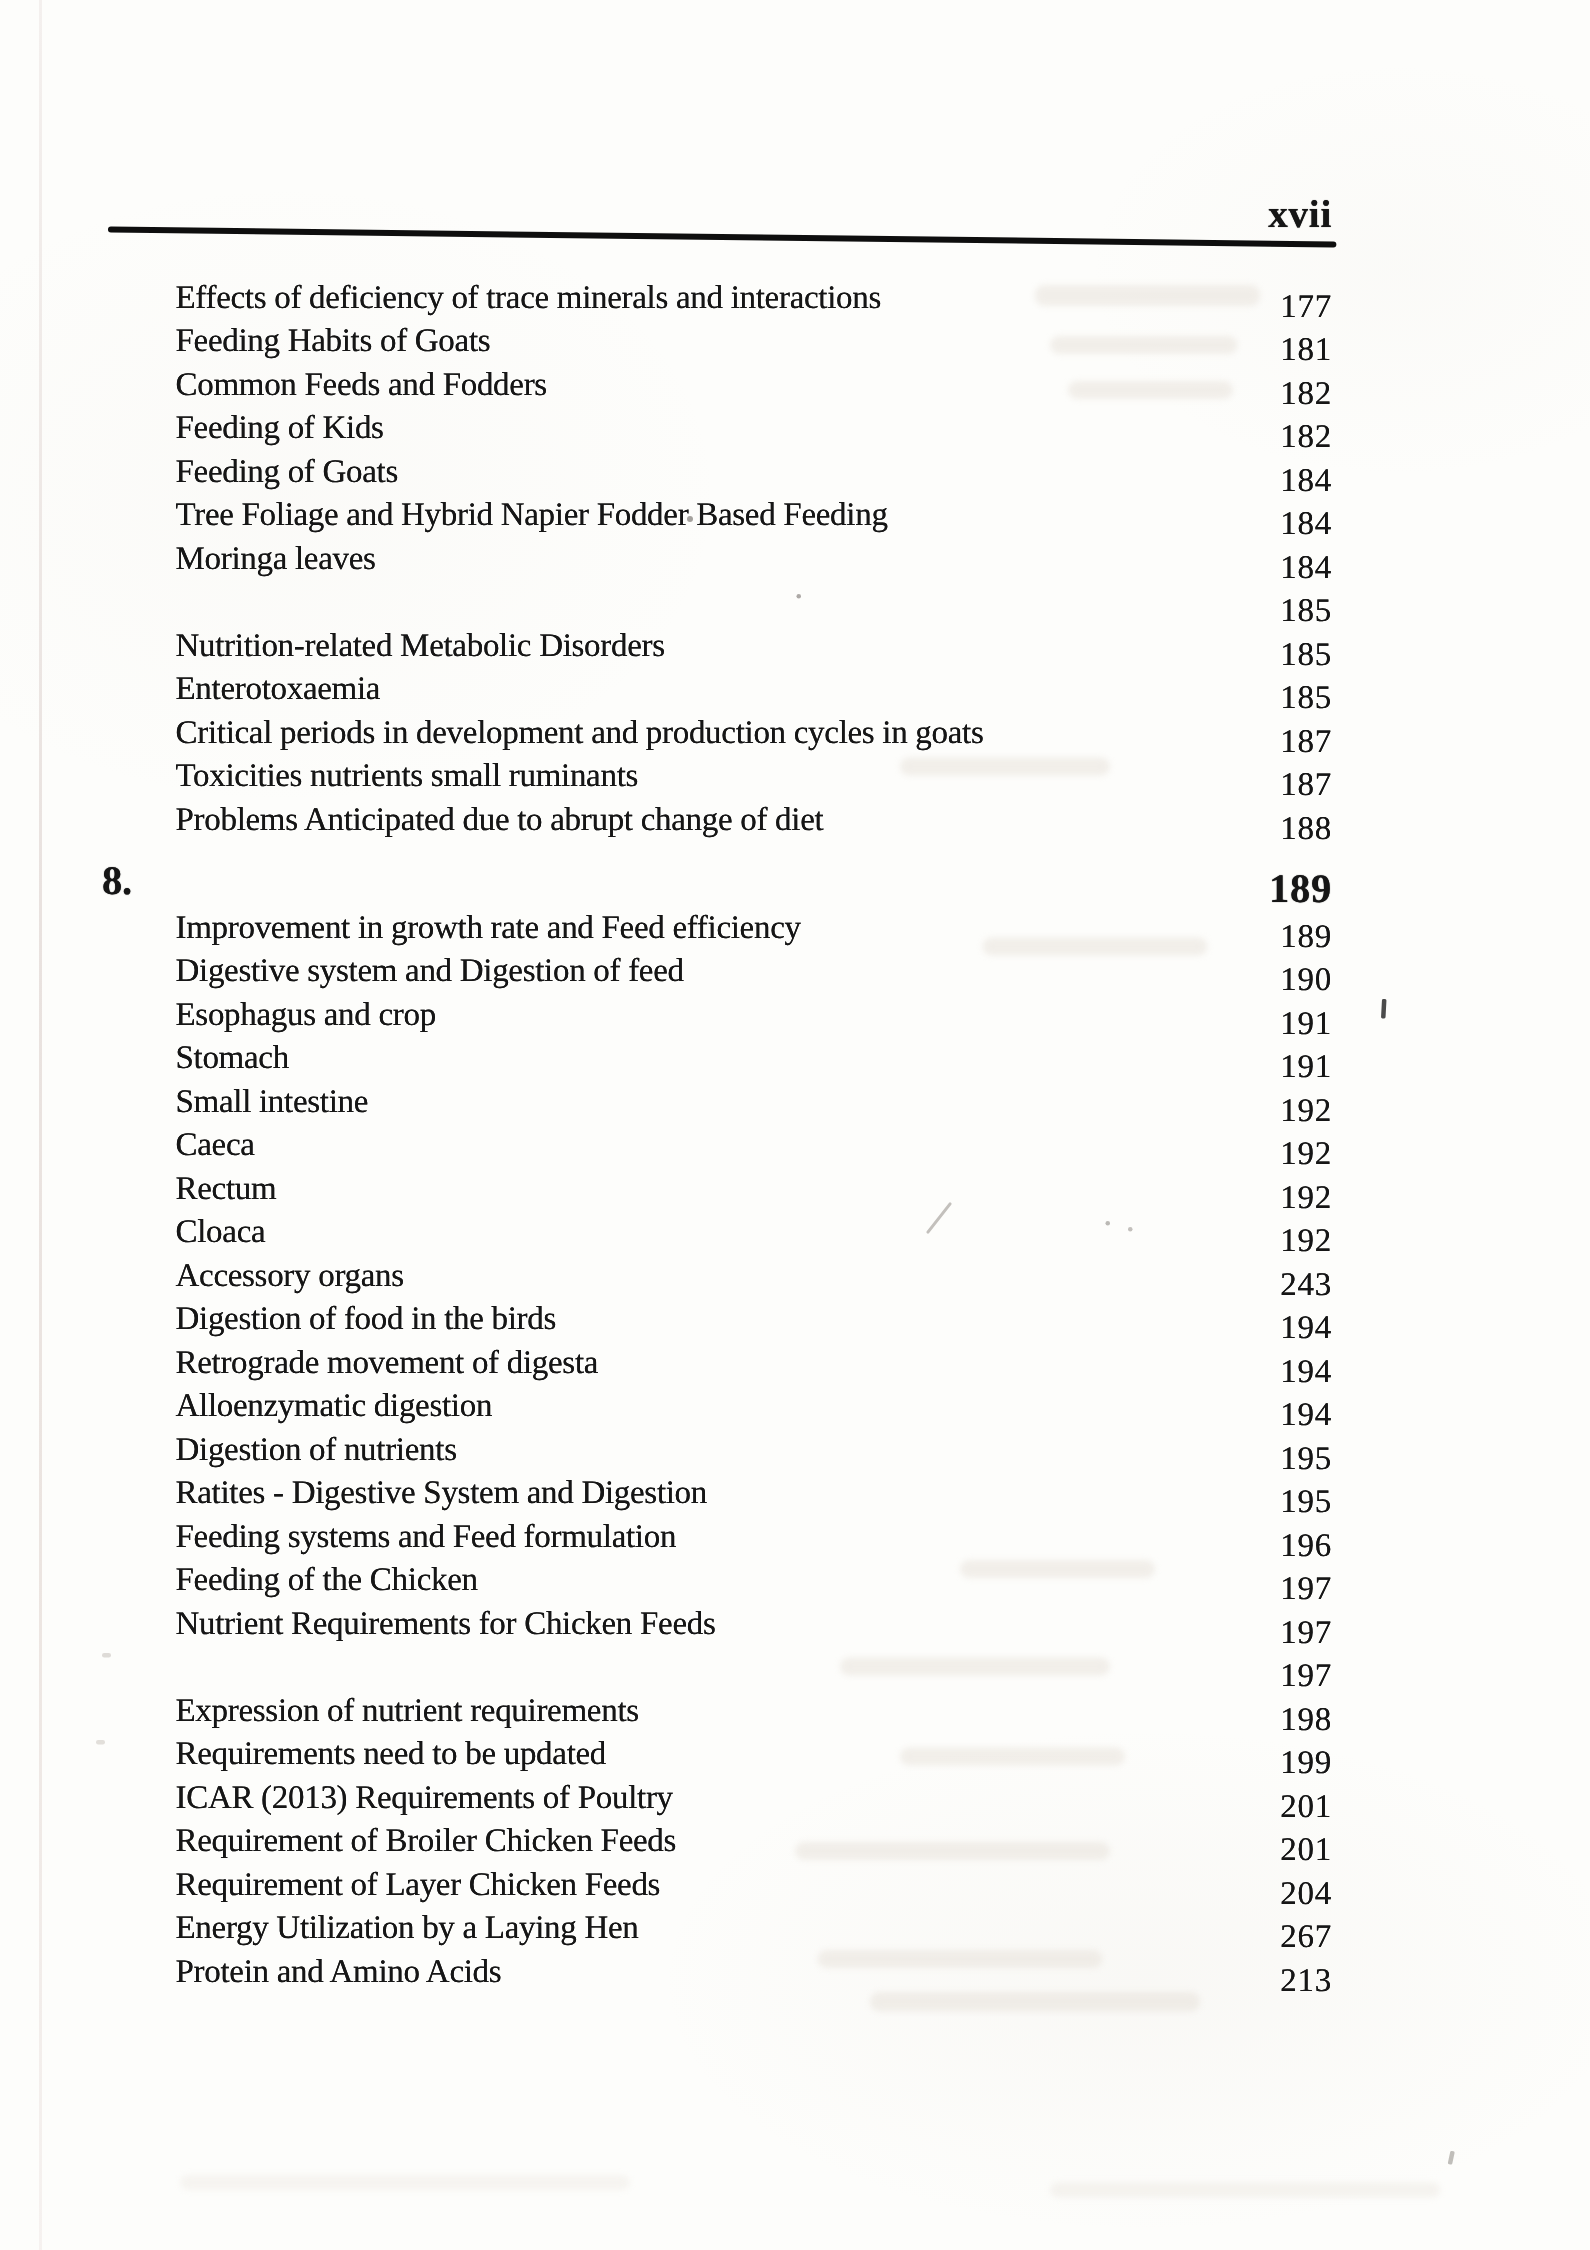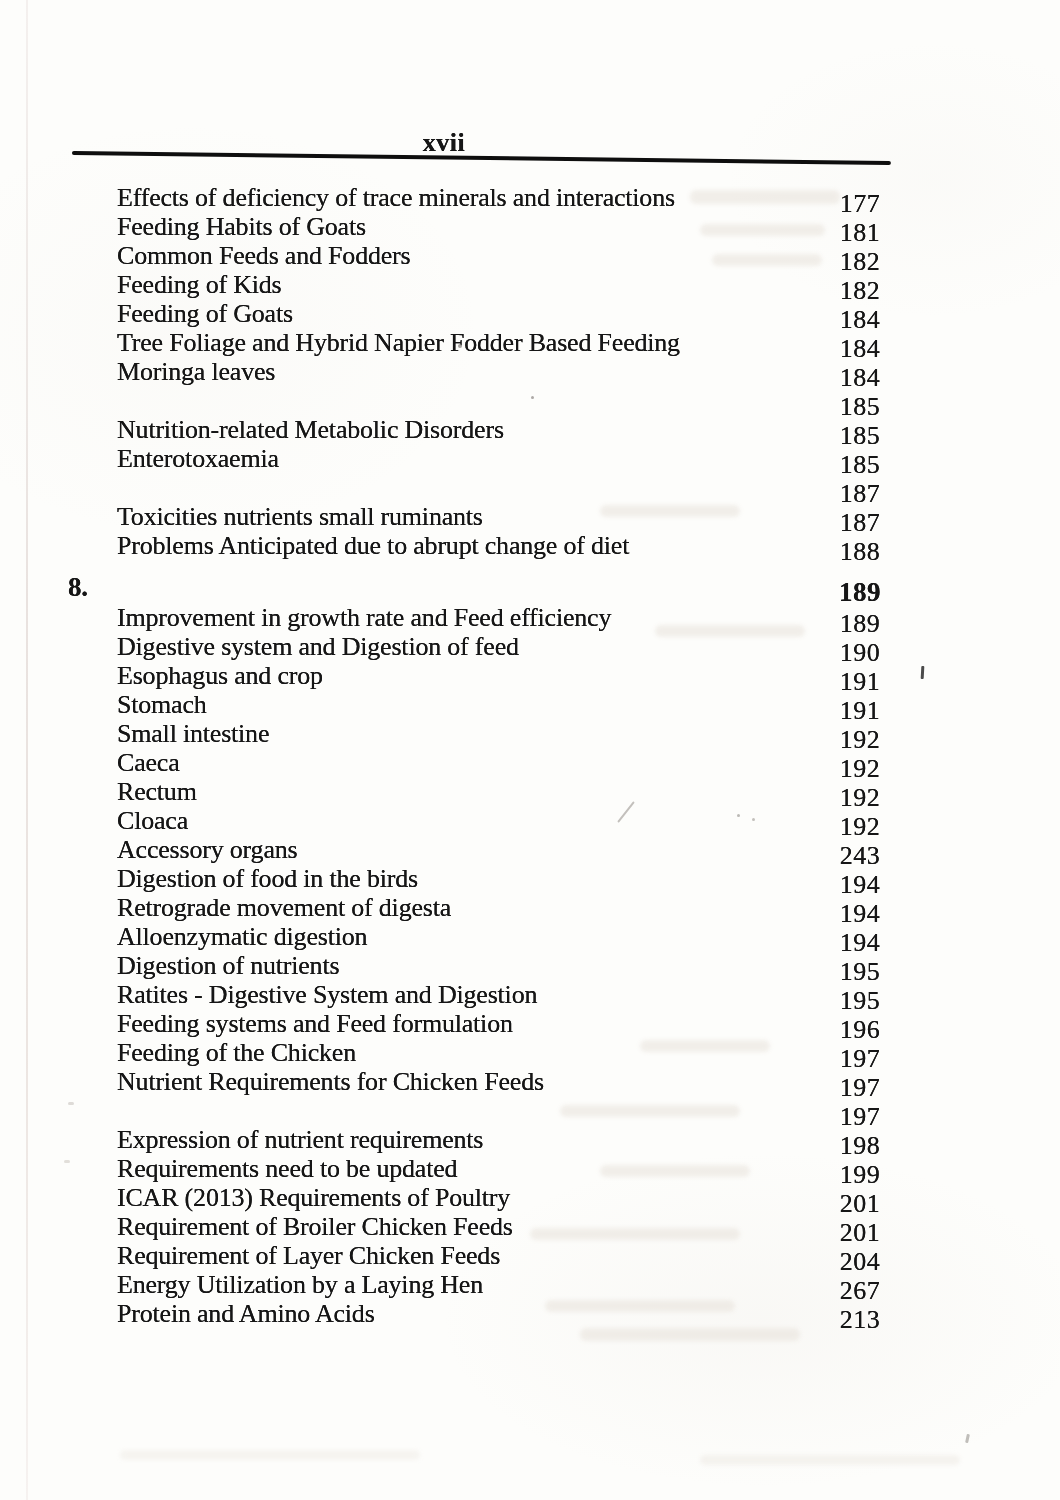--- a/index.html
+++ b/index.html
@@ -22,45 +22,45 @@
       radial-gradient(ellipse 300px 200px at 88% 12%, rgba(205,196,186,.05), transparent 70%),
       var(--paper);
   }
   
   .edge-line{
     position:absolute;left:26px;top:0;bottom:0;width:2px;
     background:linear-gradient(to bottom,#f4f0ee 0%,#e9e2df 40%,#ece5e1 70%,#f6f2f0 100%);
   }
   .folio{
     position:absolute;top:130px;left:0;right:172px;
-    text-align:center;
+    text-align:right;
     font-weight:700;font-size:26px;line-height:26px;
     letter-spacing:.5px;
     text-shadow:0 0 .5px currentColor;
   }
   .rule{
     position:absolute;left:72px;top:151px;width:819px;height:4px;
     background:#0e0e0e;
     transform:rotate(.7deg);transform-origin:0 0;
     border-radius:2px;
   }
   .content{
     position:absolute;left:117px;right:172px;top:183px;
   }
   .row{
     display:flex;justify-content:space-between;align-items:flex-start;
     height:29px;
-    font-size:26px;line-height:29px;
+    font-size:22px;line-height:29px;
     letter-spacing:-.2px;
     text-shadow:0 0 .4px currentColor;
   }
   .row .t{white-space:nowrap;}
   .pagenum{
     margin-left:auto;flex-shrink:0;
-    min-width:56px;text-align:center;white-space:nowrap;
+    min-width:56px;text-align:right;white-space:nowrap;
     position:relative;top:6px;
     letter-spacing:.5px;
   }
   .heading-row{
     position:relative;
     display:flex;justify-content:space-between;align-items:flex-start;
     margin-top:12px;height:31px;
     font-weight:700;font-size:27px;line-height:31px;
     letter-spacing:-.2px;
     text-shadow:0 0 .6px currentColor;
@@ -131,20 +131,21 @@
         </div>
         <div class="row">
           <span class="t">Nutrition-related Metabolic Disorders</span>
           <span class="pagenum">185</span>
         </div>
         <div class="row">
           <span class="t">Enterotoxaemia</span>
           <span class="pagenum">185</span>
         </div>
         <div class="row">
+          <span class="t">Critical periods in development and production cycles in goats</span>
           <span class="pagenum">187</span>
         </div>
         <div class="row">
           <span class="t">Toxicities nutrients small ruminants</span>
           <span class="pagenum">187</span>
         </div>
         <div class="row">
           <span class="t">Problems Anticipated due to abrupt change of diet</span>
           <span class="pagenum">188</span>
         </div>

